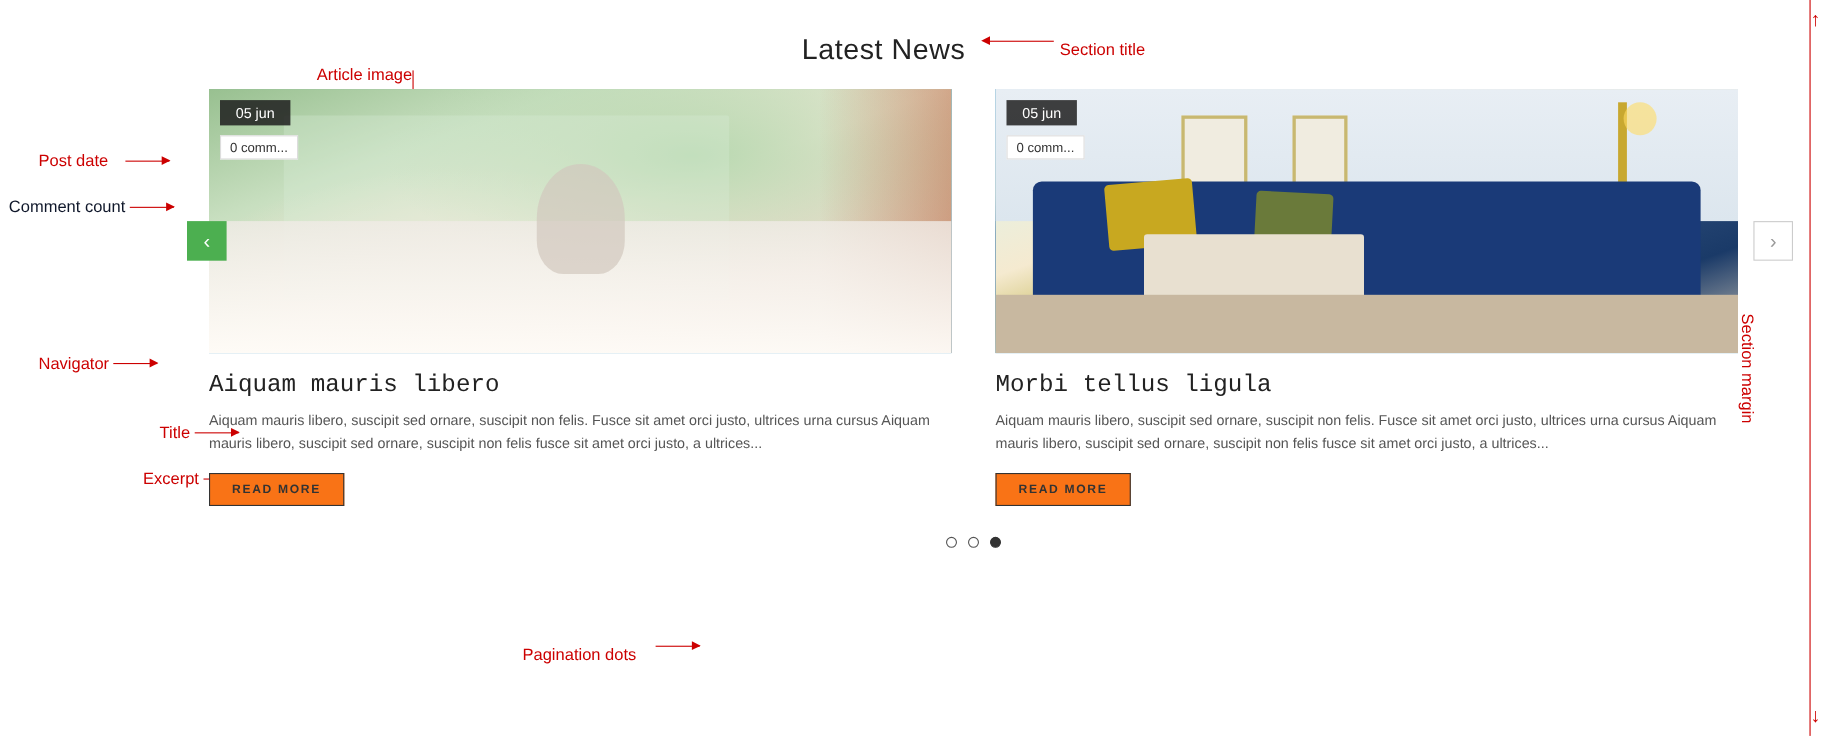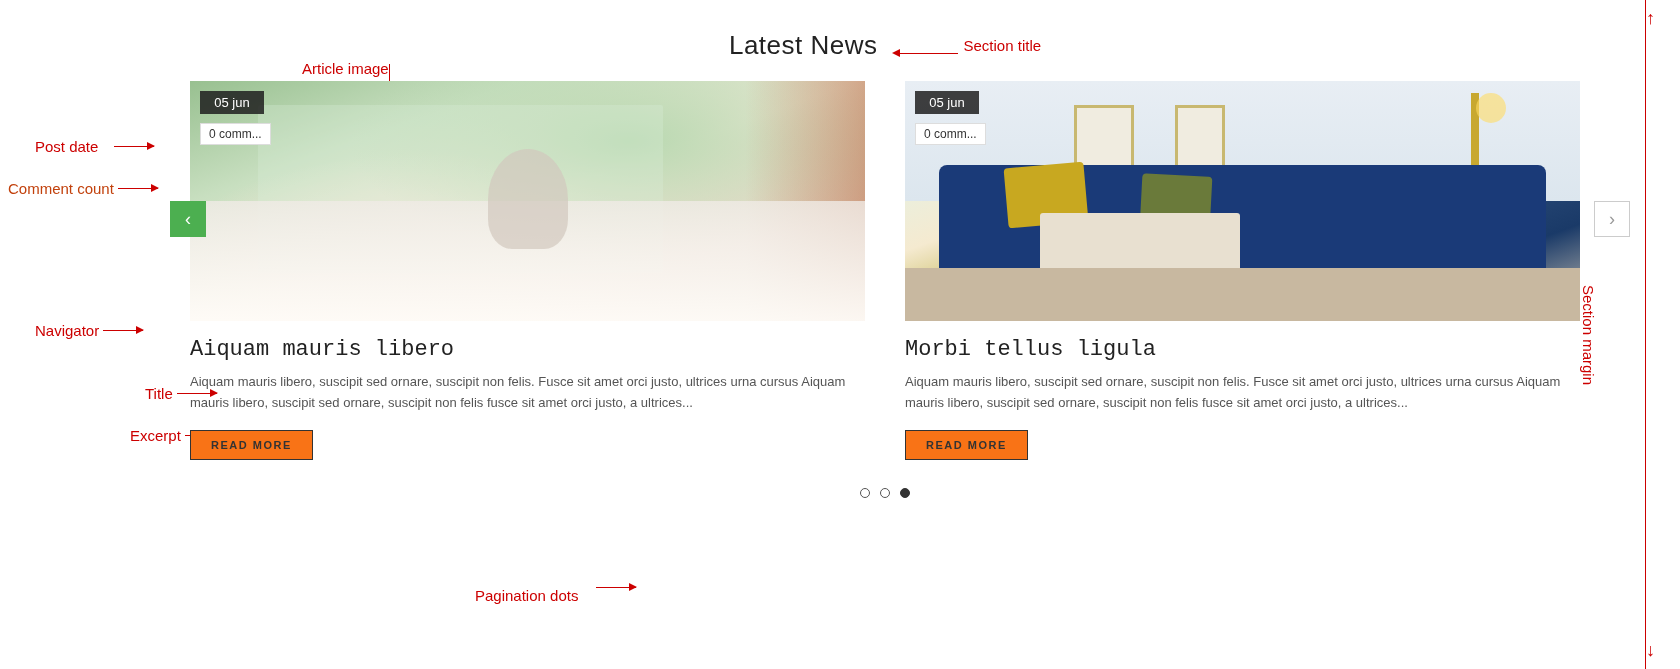--- a/index.html
+++ b/index.html
@@ -38,21 +38,21 @@
       margin-bottom: 20px;
     }
     .section-title-text {
       font-size: 26px;
       font-weight: 400;
       color: #222;
       letter-spacing: 0.5px;
     }
     .section-title-annotation {
       display: flex;
-      align-items: flex-end;
+      align-items: flex-start;
       gap: 6px;
       color: #cc0000;
       font-size: 15px;
     }
 
     
     .articles-container {
       display: flex;
       gap: 40px;
       position: relative;
@@ -197,39 +197,39 @@
     }
     .dot.active {
       background: #333;
       border-color: #333;
     }
 
     
     .ann-article-image {
       position: absolute;
       top: 60px;
-      left: 302px;
+      left: 288px;
       color: #cc0000;
       font-size: 15px;
     }
     .ann-post-date {
       position: absolute;
       top: 138px;
       left: 35px;
       color: #cc0000;
       font-size: 15px;
       display: flex;
       align-items: center;
       gap: 16px;
     }
     .ann-comment-count {
       position: absolute;
       top: 180px;
       left: 8px;
-      color: #c2410c;
+      color: #0f172a;
       font-size: 15px;
       display: flex;
       align-items: center;
       gap: 4px;
     }
     .ann-navigator {
       position: absolute;
       top: 322px;
       left: 35px;
       color: #cc0000;

